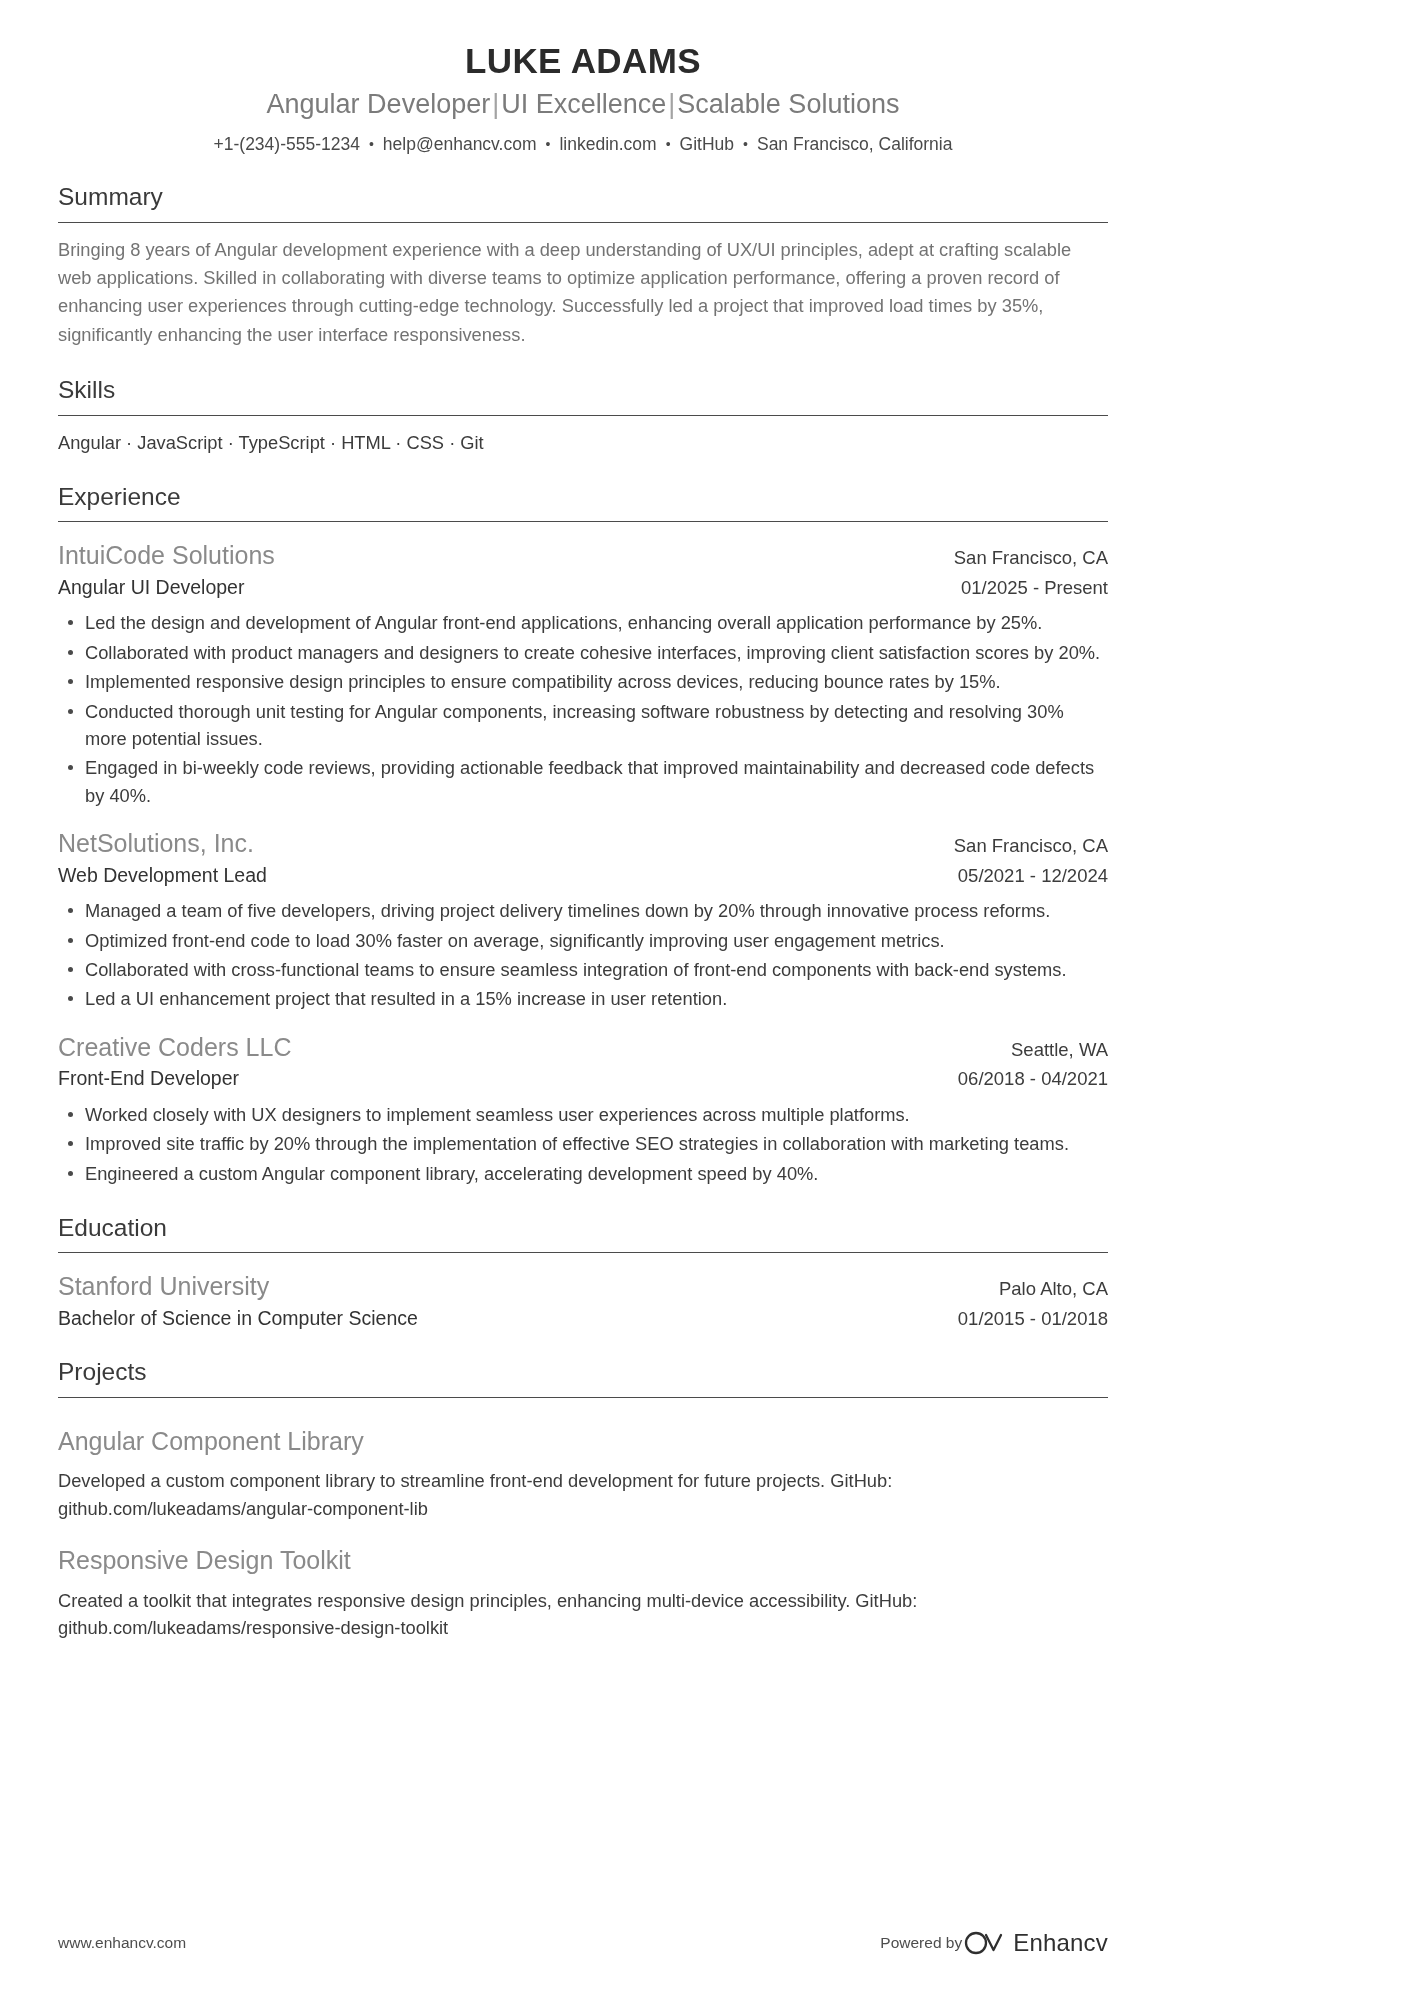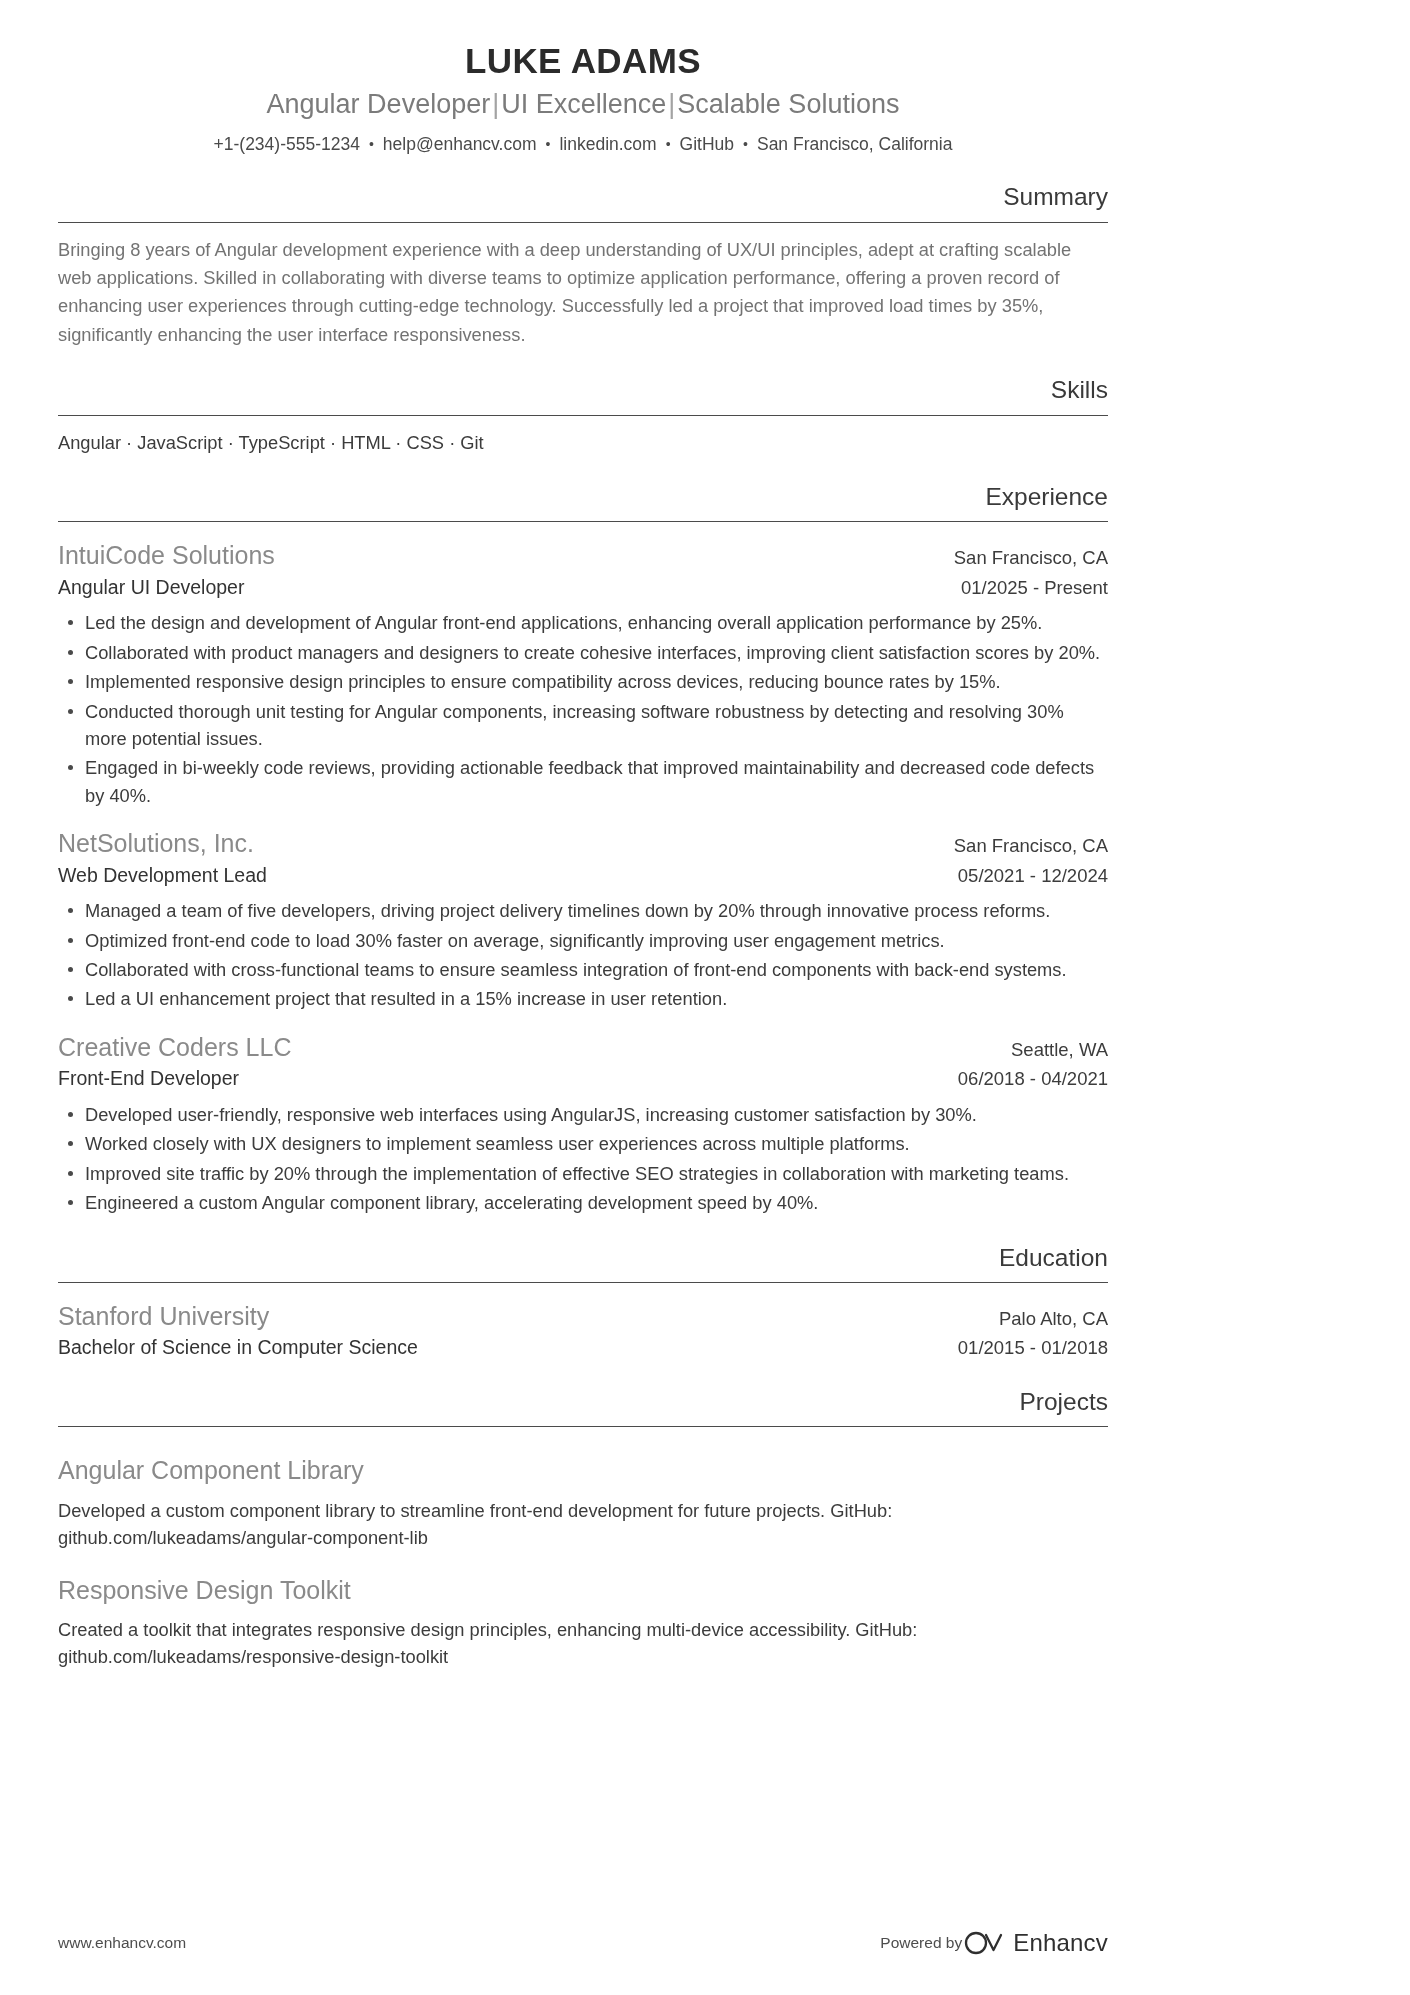--- a/index.html
+++ b/index.html
@@ -54,21 +54,21 @@
     padding: 0 9px;
     color: #4a4a4a;
     font-size: 14px;
     vertical-align: 1px;
   }
 
   
   .section { margin-top: 26px; }
 
   .section-title {
-    text-align: right;
+    text-align: left;
     font-size: 24.5px;
     font-weight: 400;
     color: #3a3a3a;
     line-height: 1.2;
     padding-bottom: 10px;
   }
 
   .rule {
     height: 0;
     border-top: 1.6px solid #4b4b4b;
@@ -298,21 +298,20 @@
       <div class="entry">
         <div class="entry-row">
           <div class="org">Creative Coders LLC</div>
           <div class="loc">Seattle, WA</div>
         </div>
         <div class="role-row">
           <div class="role">Front-End Developer</div>
           <div class="dates">06/2018 - 04/2021</div>
         </div>
         <ul class="bullets">
-          <li>Developed user-friendly, responsive web interfaces using AngularJS, increasing customer satisfaction by 30%.</li>
           <li>Worked closely with UX designers to implement seamless user experiences across multiple platforms.</li>
           <li>Improved site traffic by 20% through the implementation of effective SEO strategies in collaboration with marketing teams.</li>
           <li>Engineered a custom Angular component library, accelerating development speed by 40%.</li>
         </ul>
       </div>
 
     </div>
   </div>
 
   <div class="section">

